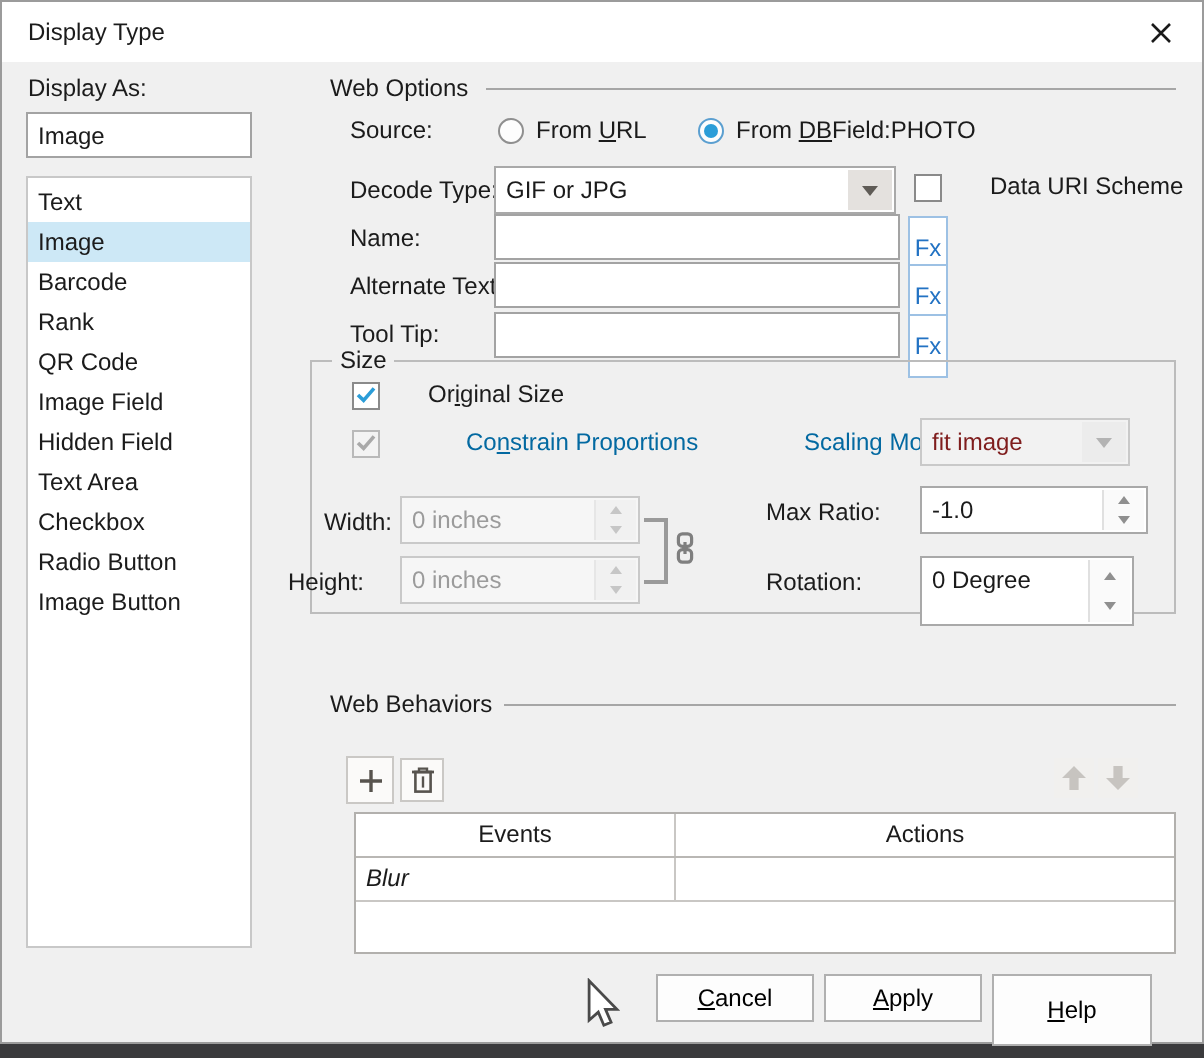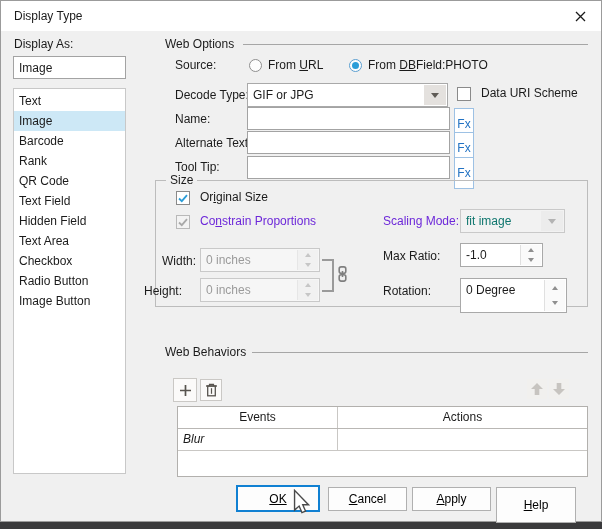--- a/index.html
+++ b/index.html
@@ -5,37 +5,37 @@
   * { margin:0; padding:0; box-sizing:border-box; }
   html,body { width:602px; height:529px; }
   body { font-family:"Liberation Sans", sans-serif; font-size:12px; color:#1b1b1b; }
   .screen { position:relative; width:602px; height:529px; background:#3a3a3c; overflow:hidden; }
   .dialog { position:absolute; left:0; top:0; width:602px; height:522px; background:#f0f0f0;
             box-shadow: inset 0 0 0 1px #9b9b9b; }
   .titlebar { position:absolute; left:1px; top:1px; width:600px; height:30px; background:#ffffff; }
   .title { position:absolute; left:13px; top:0; line-height:30px; }
   .closebtn { position:absolute; right:12px; top:6px; width:18px; height:18px; display:flex; align-items:center; justify-content:center; }
   .lbl { position:absolute; white-space:nowrap; line-height:15px; }
-  .lbl.dis { color:#6d28d9; }
+  .lbl.dis { color:#0369a1;margin-left:19px; }
   .rule { position:absolute; height:1px; background:#a6a6a6; }
   .txt { position:absolute; border:1px solid #a3a3a3; background:#fff; padding:0 5px; font:inherit; color:#1b1b1b; outline:none; }
   .list { position:absolute; left:13px; top:88px; width:113px; height:386px; background:#fff; border:1px solid #c8c8c8; padding-top:2px; }
   .list-item { height:20px; line-height:20px; padding-left:5px; }
   .list-item.selected { background:#cde8f6; }
   .radio-row { position:absolute; display:flex; align-items:center; gap:6px; height:16px; }
   .radio { width:13px; height:13px; border-radius:50%; border:1px solid #8f8f8f; background:#fdfdfd; display:flex; align-items:center; justify-content:center; flex:none; }
   .radio.sel { border-color:#5b9fd0; }
   .radio .dot { width:7px; height:7px; border-radius:50%; background:#2b9dd8; }
   .chk { width:14px; height:14px; border:1px solid #8a8a8a; background:#fff; display:flex; align-items:center; justify-content:center; flex:none; }
   .chk.dis { border-color:#b9b9b9; background:#f3f3f3; }
-  .chk-row { position:absolute; display:flex; align-items:flex-end; gap:10px; }
+  .chk-row { position:absolute; display:flex; align-items:center; gap:24px; }
   .dd { position:absolute; background:#fff; border:1px solid #a9a9a9; padding:0 26px 13px 5px; line-height:22px; white-space:nowrap; overflow:hidden; }
   .dd .arrow-box { position:absolute; right:1px; top:1px; bottom:1px; width:22px; background:#e4e1de; display:flex; align-items:center; justify-content:center; }
   .tri-dn { width:0; height:0; border-left:4px solid transparent; border-right:4px solid transparent; border-top:5px solid #5f5b56; }
-  .dd.dis { background:#f2f2f2; border-color:#c9c9c9; color:#0f766e; }
+  .dd.dis { background:#f2f2f2; border-color:#c9c9c9; color:#7f1d1d; }
   .dd.dis .arrow-box { background:#ececec; }
   .dd.dis .tri-dn { border-top-color:#b3b3b3; }
   .spinfield { position:absolute; background:#fff; border:1px solid #a9a9a9; padding:0 26px 0 5px; line-height:22px; white-space:nowrap; }
   .spin-box { position:absolute; right:1px; top:1px; bottom:1px; width:21px; border-left:1px solid #e0e0e0; background:#fafafa; display:flex; flex-direction:column; }
   .spin-up,.spin-down { flex:1; display:flex; align-items:center; justify-content:center; }
   .t-up { width:0; height:0; border-left:3.5px solid transparent; border-right:3.5px solid transparent; border-bottom:4px solid #8f8f8f; }
   .t-dn { width:0; height:0; border-left:3.5px solid transparent; border-right:3.5px solid transparent; border-top:4px solid #8f8f8f; }
   .spinfield.dis { background:#f6f6f6; border-color:#c9c9c9; color:#9b9b9b; }
   .spinfield.dis .spin-box { background:#f1f1f1; border-left-color:#e6e6e6; }
   .spinfield.dis .t-up { border-bottom-color:#c6c6c6; }
@@ -77,21 +77,21 @@
     </div>
 
     <span class="lbl" style="left:14px; top:37px;">Display As:</span>
     <input class="txt" style="left: 13px; top: 56px; width: 113px; height: 23px;" value="Image">
     <div class="list">
       <div class="list-item">Text</div>
       <div class="list-item selected">Image</div>
       <div class="list-item">Barcode</div>
       <div class="list-item">Rank</div>
       <div class="list-item">QR Code</div>
-      <div class="list-item">Text Field</div>
+      <div class="list-item">Image Field</div>
       <div class="list-item">Hidden Field</div>
       <div class="list-item">Text Area</div>
       <div class="list-item">Checkbox</div>
       <div class="list-item">Radio Button</div>
       <div class="list-item">Image Button</div>
     </div>
 
     <span class="lbl" style="left:165px; top:37px;">Web Options</span>
     <div class="rule" style="left:243px; top:44px; width:345px;"></div>
 
@@ -187,21 +187,21 @@
 
     <span class="lbl dis" style="left:383px; top:214px;">Scaling Mode:</span>
     <div class="dd dis" style="left:460px; top:209px; width:105px; height:24px;">
       <span>fit image</span>
       <span class="arrow-box">
           <span class="tri-dn"></span>
         </span>
     </div>
 
     <span class="lbl" style="left:383px; top:249px;">Max Ratio:</span>
-    <div class="spinfield" style="left:460px; top:243px; width:83px; height:24px;">
+    <div class="spinfield" style="left:460px; top:243px; width:114px; height:24px;">
       <span>-1.0</span>
       <span class="spin-box">
         <span class="spin-up">
             <span class="t-up"></span>
           </span>
         <span class="spin-down">
             <span class="t-dn"></span>
           </span>
       </span>
     </div>
@@ -251,23 +251,20 @@
         <div class="cell-events">Events</div>
         <div class="cell-actions">Actions</div>
       </div>
       <div class="wbrow datarow">
         <div class="cell-events">Blur</div>
         <div class="cell-actions"></div>
       </div>
       <div class="wbfiller"></div>
     </div>
 
-    <button class="btn focused" style="left:236px; top:485px; width:84px; height:27px;">
-        <span><span></span><span class="mn">OK</span><span></span></span>
-      </button>
     <button class="btn" style="left:328px; top:487px; width:79px; height:24px;">
         <span><span></span><span class="mn">C</span><span>ancel</span></span>
       </button>
     <button class="btn" style="left:412px; top:487px; width:79px; height:24px;">
         <span><span></span><span class="mn">A</span><span>pply</span></span>
       </button>
     <button class="btn" style="left:496px; top:487px; width:80px; height:36px;">
         <span><span></span><span class="mn">H</span><span>elp</span></span>
       </button>
   </div>

